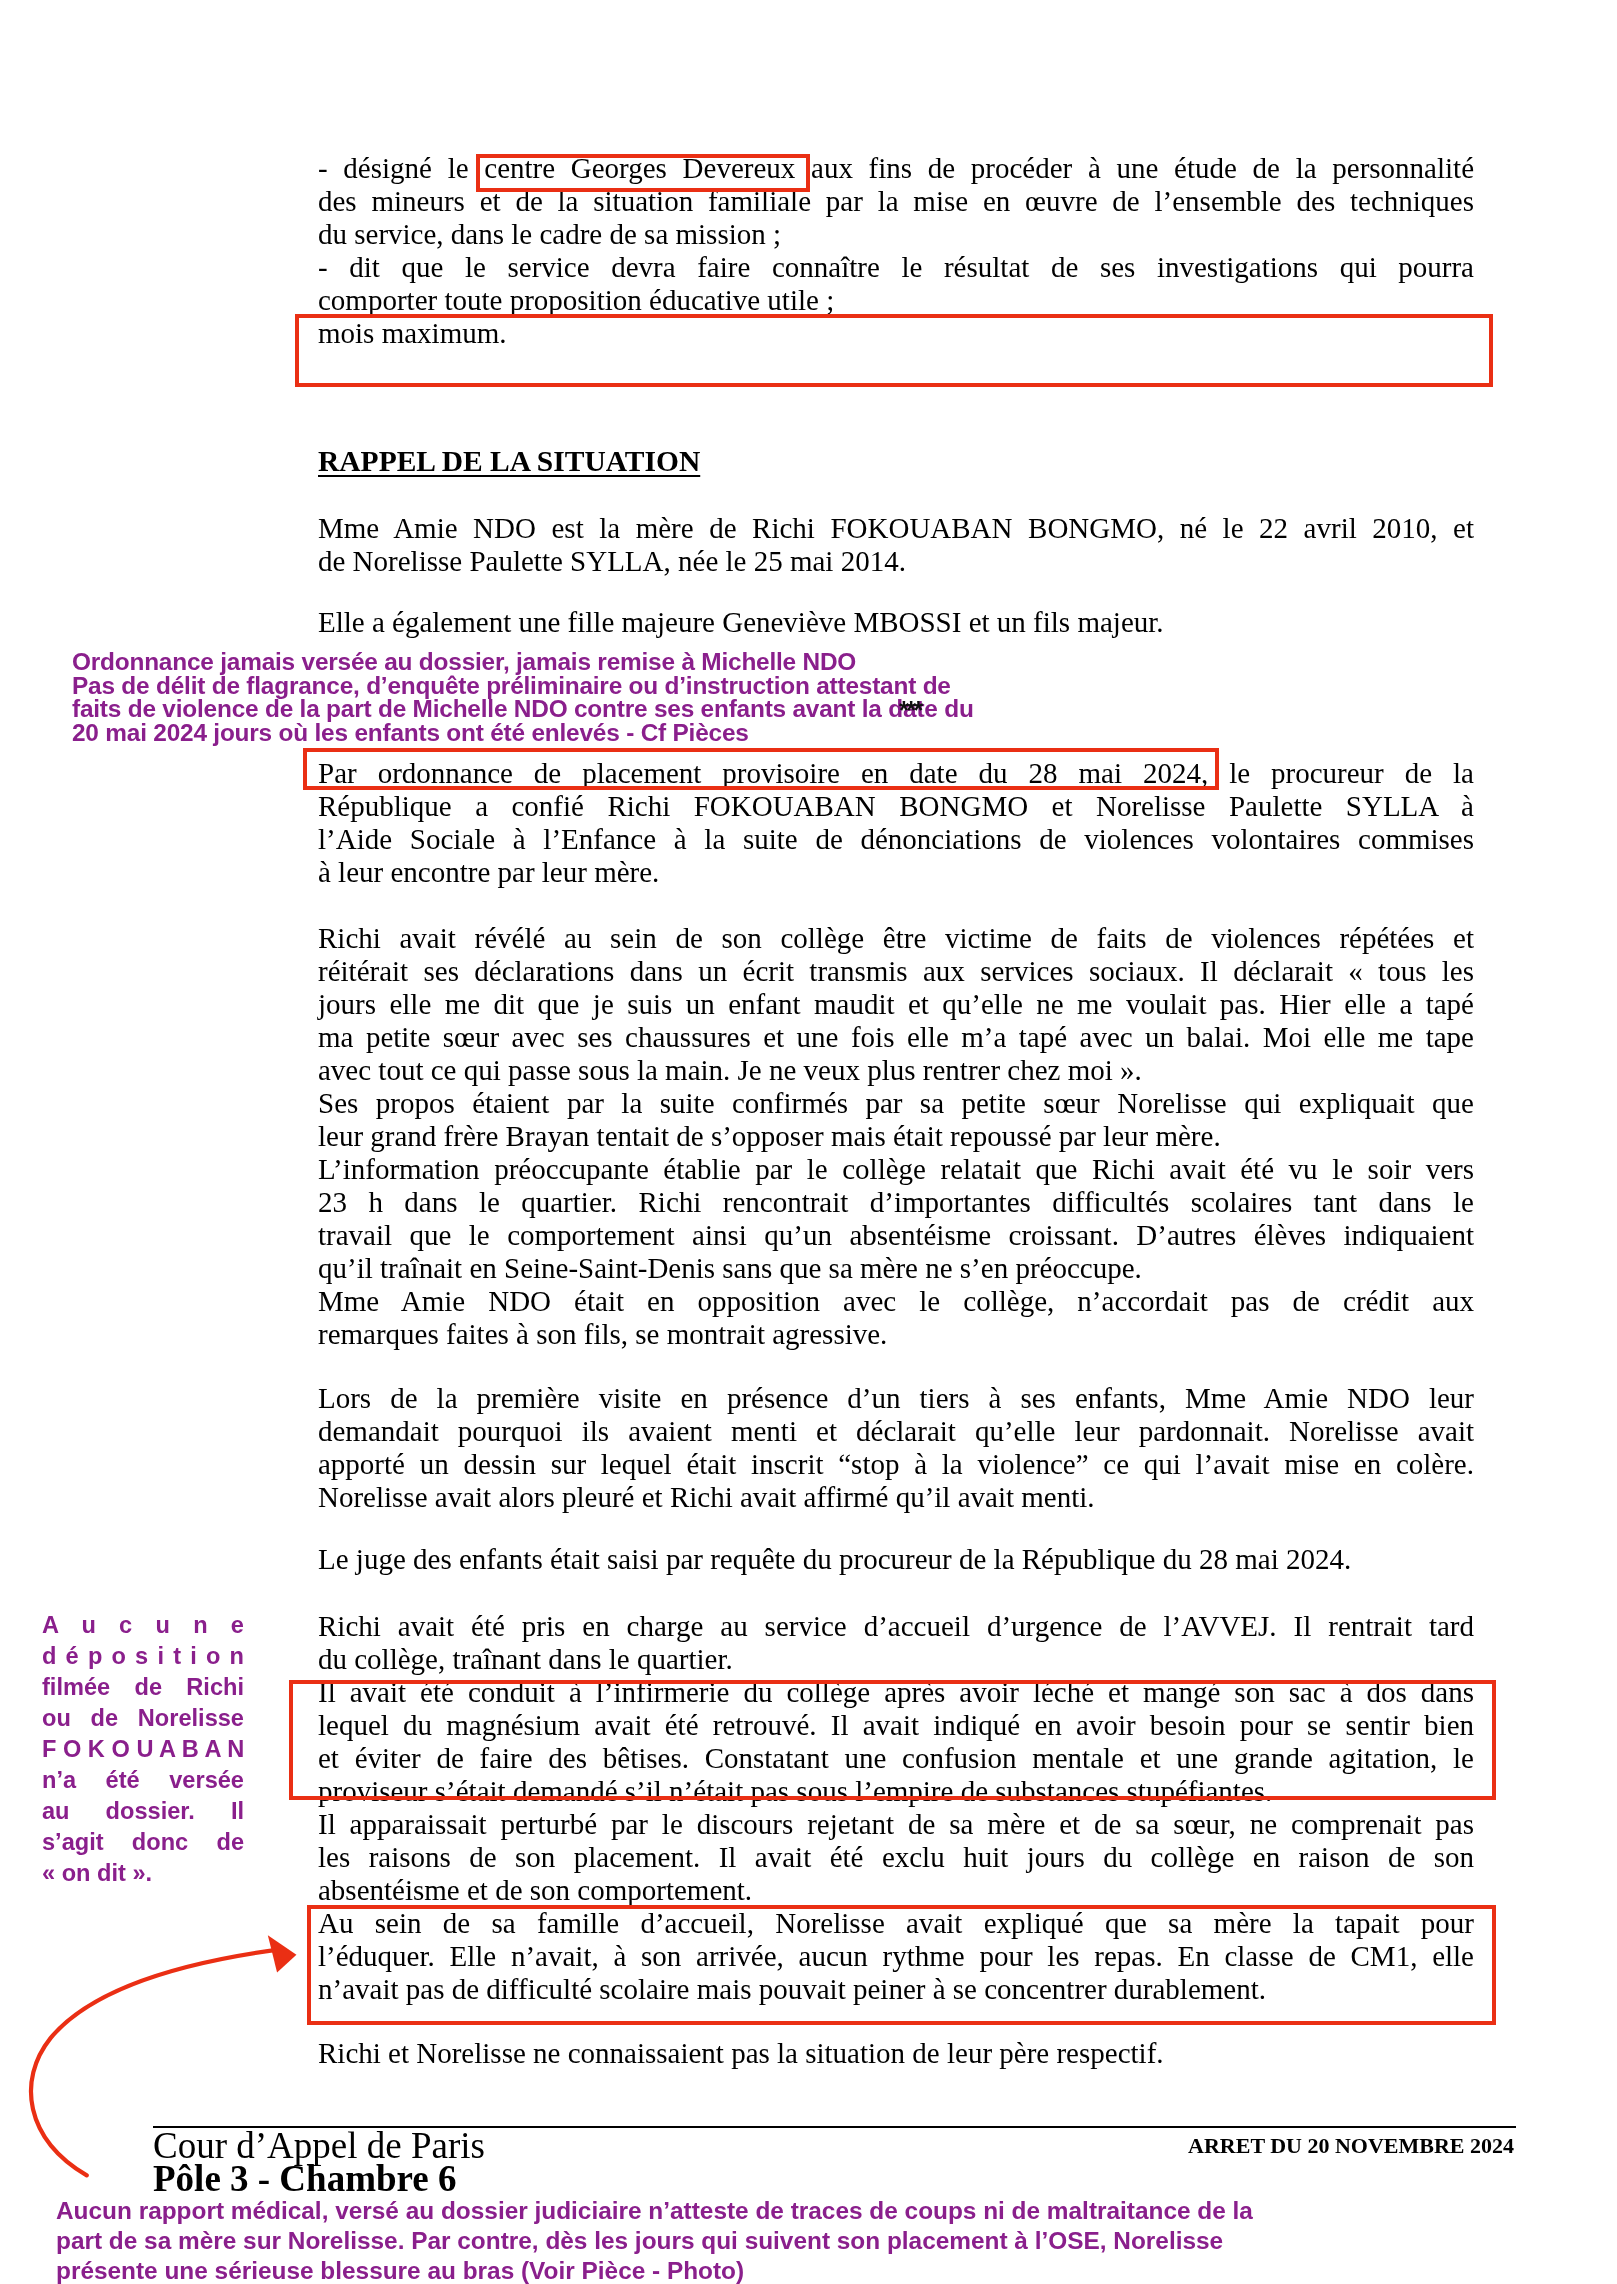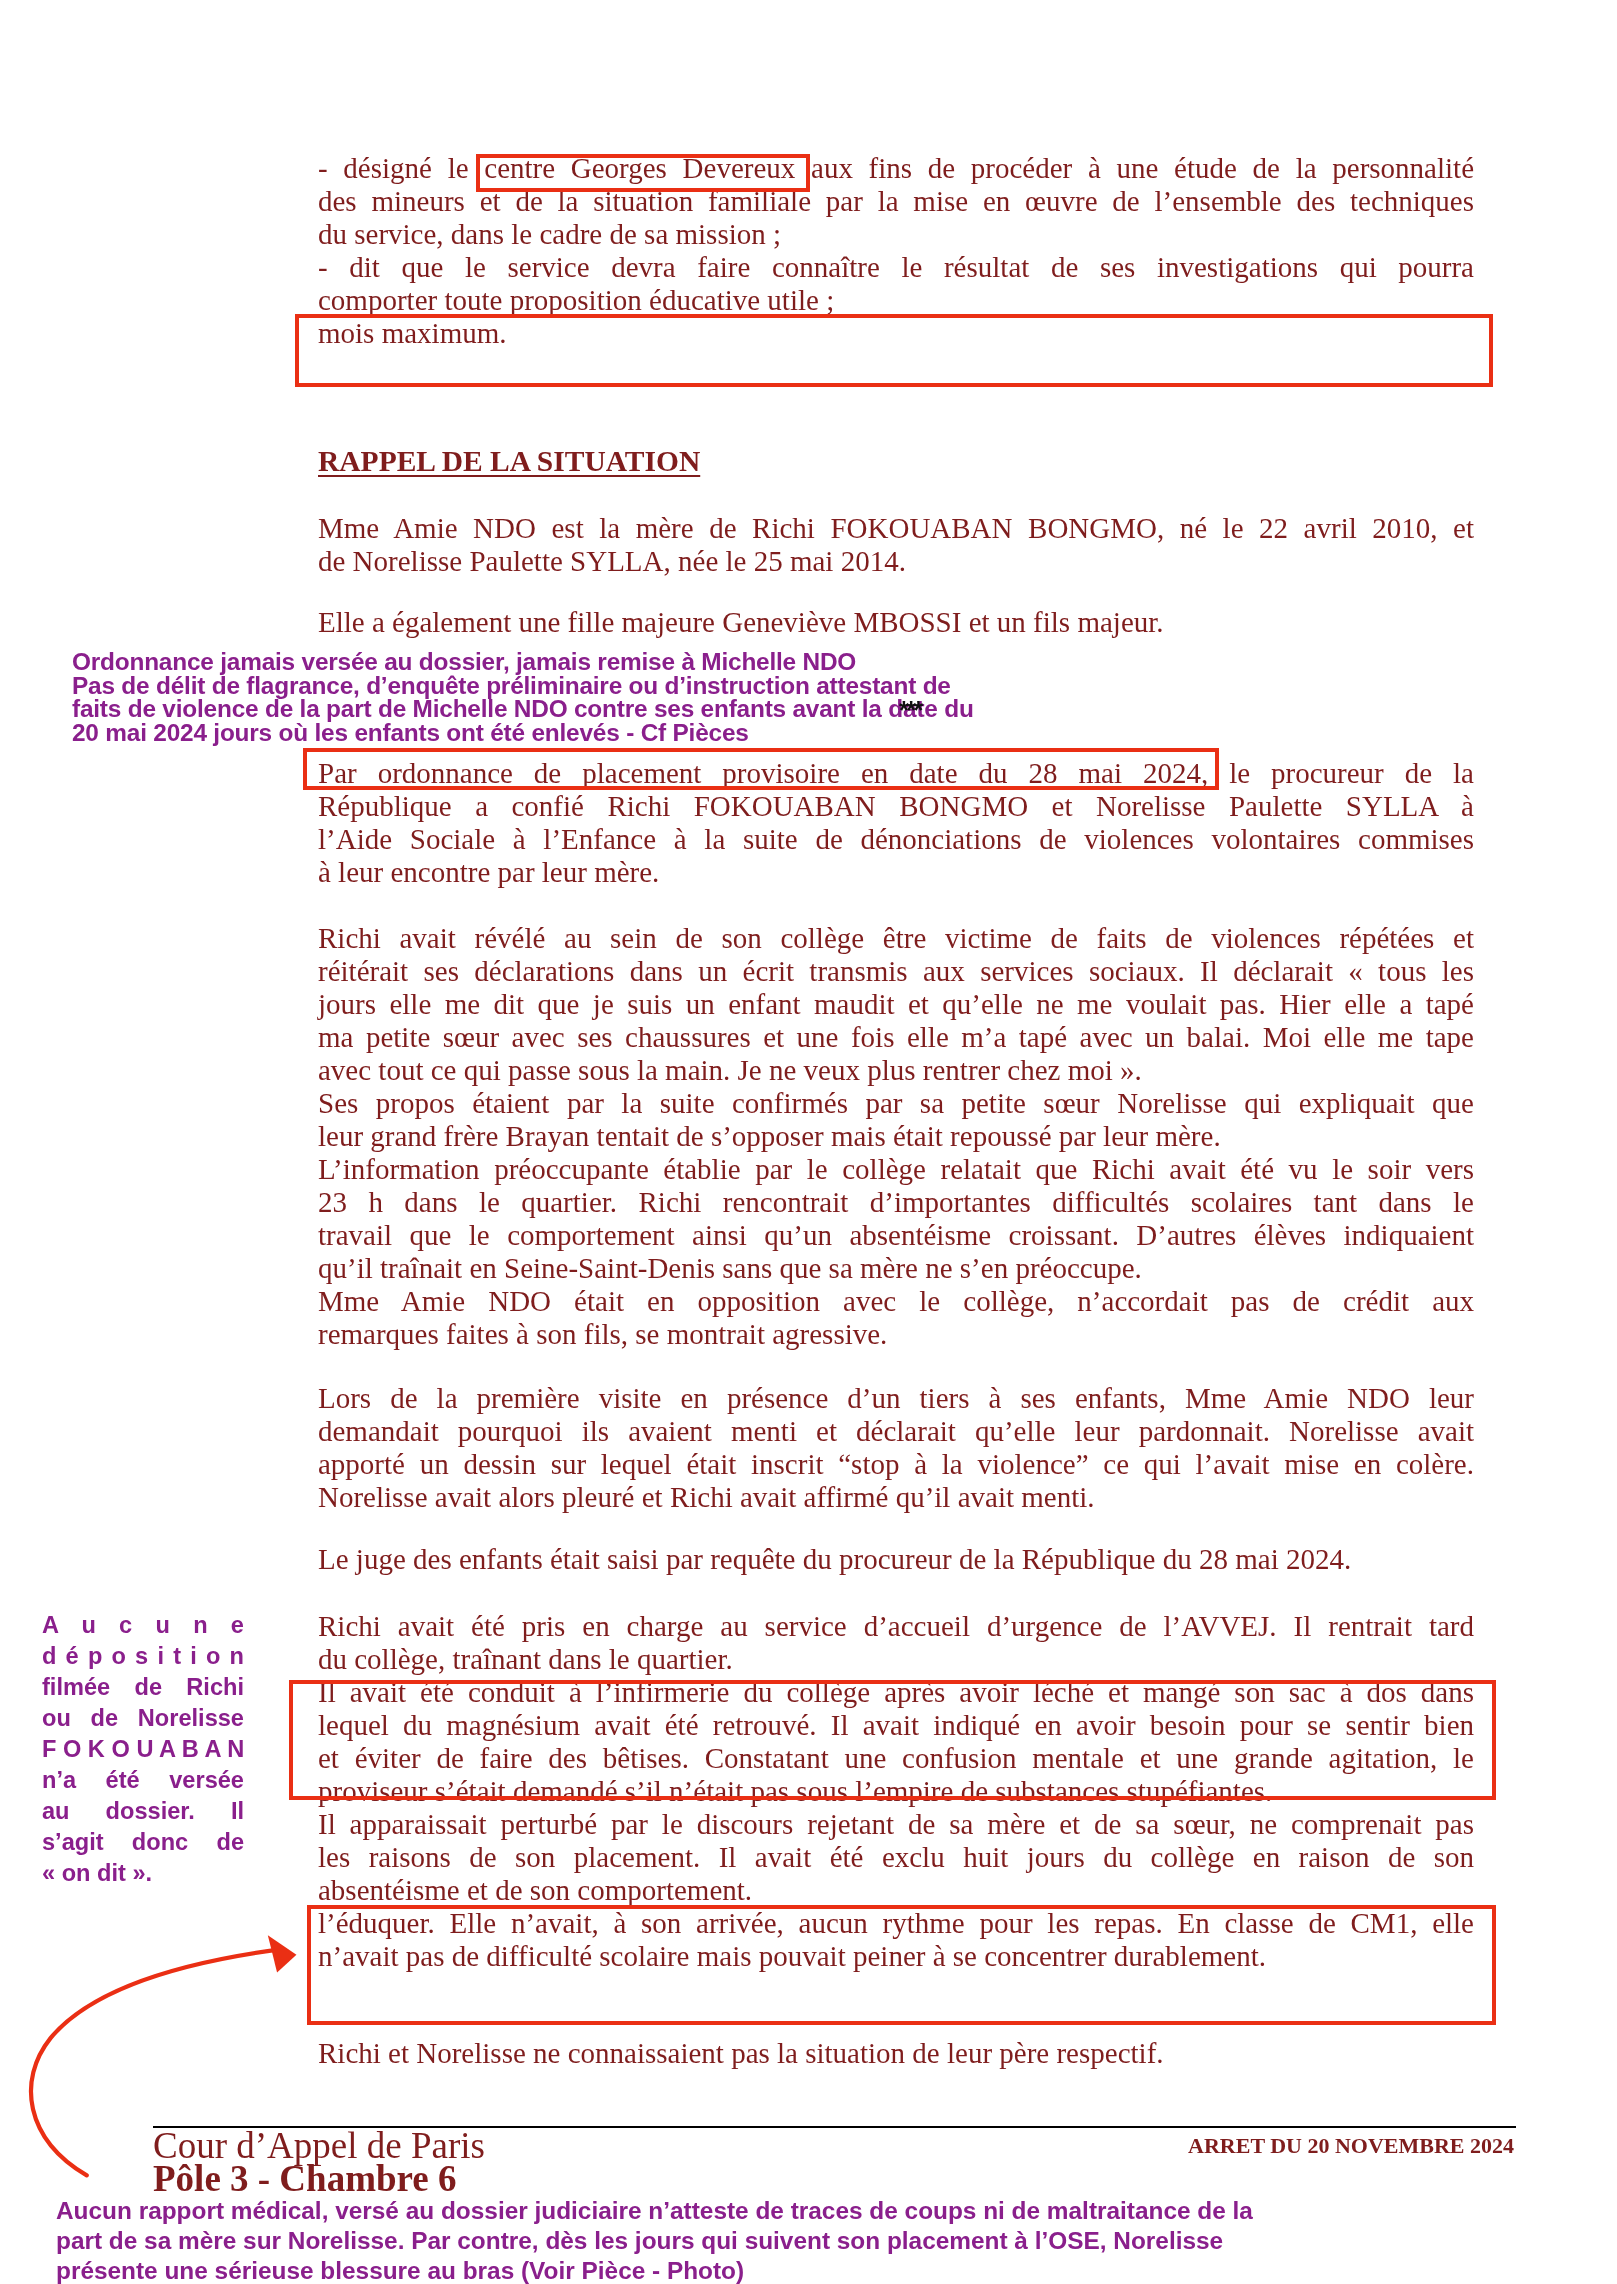--- a/index.html
+++ b/index.html
@@ -1,17 +1,17 @@
 <!DOCTYPE html>
 <html style="font-size:13.5px"><head>
 <meta charset="utf-8">
 <style>
   html, body { margin:0; padding:0; background:#ffffff; }
   body { width:1617px; height:2284px; position:relative; overflow:hidden; }
-  .serif { font-family:"Liberation Serif", "DejaVu Serif", serif; color:#7f1d1d; }
+  .serif { font-family:"Liberation Serif", "DejaVu Serif", serif; color:#000000; }
   .sans { font-family:"Liberation Sans", "DejaVu Sans", sans-serif; }
   .body-block { position:absolute; left:318px; width:1156px; font-size:29px; line-height:33px; text-align:justify; }
   .line { display:block; text-align:justify; text-align-last:justify; white-space:nowrap; }
   .line.last { text-align-last:left; }
   .heading { position:absolute; left:318px; top:445px; font-size:29.5px; font-weight:bold; text-decoration:underline; text-decoration-thickness:1.7px; text-underline-offset:4.2px; }
   .annot { position:absolute; color:#8a1f8c; font-weight:bold; }
   .annot-top { left:72px; top:638px; width:1002px; font-size:24.4px; line-height:23.6px; letter-spacing:-0.2px;margin-top:12px; }
   .annot-top .l { display:block; white-space:nowrap; }
   .annot-side { left:42px; top:1610px; width:202px; font-size:23.6px; line-height:31px; text-align:justify; }
   .annot-side .l { display:block; text-align:justify; text-align-last:justify; white-space:nowrap; }
@@ -98,20 +98,21 @@
 <div class="body-block serif" style="top:1610px;">
   <span class="line">Richi avait été pris en charge au service d’accueil d’urgence de l’AVVEJ. Il rentrait tard</span>
   <span class="line last">du collège, traînant dans le quartier.</span>
   <span class="line">Il avait été conduit à l’infirmerie du collège après avoir léché et mangé son sac à dos dans</span>
   <span class="line">lequel du magnésium avait été retrouvé. Il avait indiqué en avoir besoin pour se sentir bien</span>
   <span class="line">et éviter de faire des bêtises. Constatant une confusion mentale et une grande agitation, le</span>
   <span class="line last">proviseur s’était demandé s’il n’était pas sous l’empire de substances stupéfiantes.</span>
   <span class="line">Il apparaissait perturbé par le discours rejetant de sa mère et de sa sœur, ne comprenait pas</span>
   <span class="line">les raisons de son placement. Il avait été exclu huit jours du collège en raison de son</span>
   <span class="line last">absentéisme et de son comportement.</span>
+  <span class="line">Au sein de sa famille d’accueil, Norelisse avait expliqué que sa mère la tapait pour</span>
   <span class="line">l’éduquer. Elle n’avait, à son arrivée, aucun rythme pour les repas. En classe de CM1, elle</span>
   <span class="line last">n’avait pas de difficulté scolaire mais pouvait peiner à se concentrer durablement.</span>
 </div>
 <div class="redbox" style="left:289px; top:1680px; width:1207px; height:120px;"></div>
 <div class="redbox" style="left:307px; top:1905px; width:1189px; height:120px;"></div>
 
 <div class="body-block serif" style="top:2037px;">
   <span class="line last">Richi et Norelisse ne connaissaient pas la situation de leur père respectif.</span>
 </div>
 

